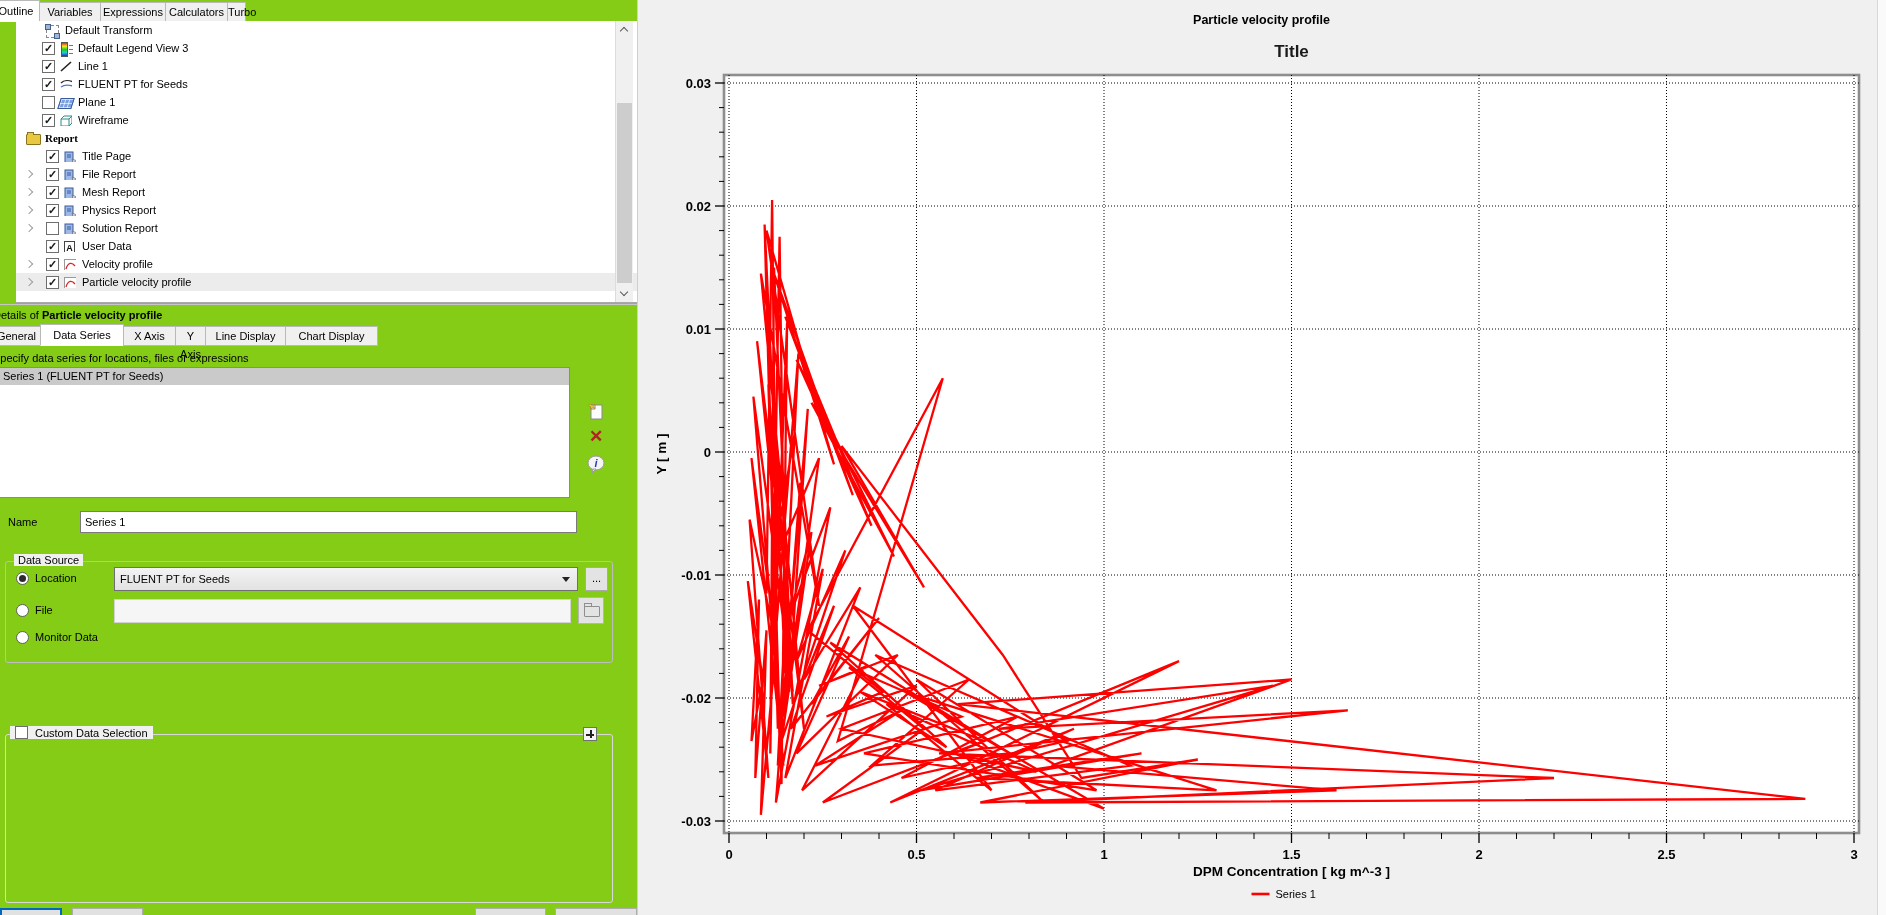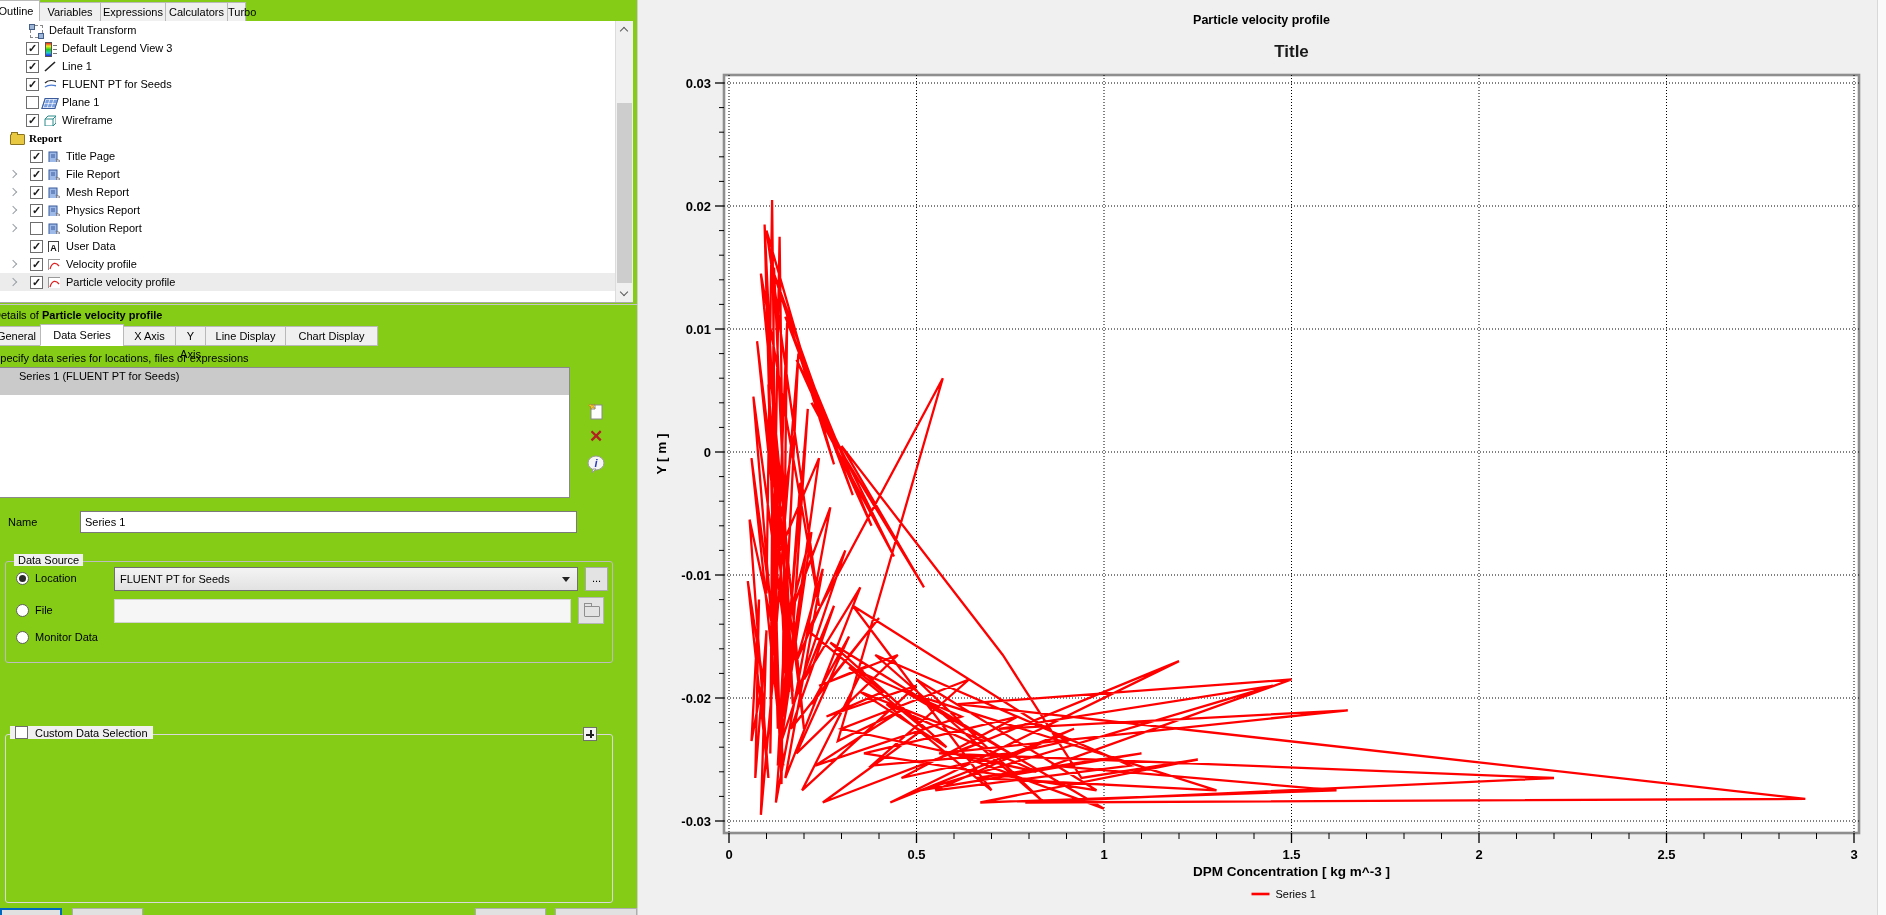--- a/index.html
+++ b/index.html
@@ -2,21 +2,21 @@
 <html><head>
 <meta charset="utf-8">
 <style>
   html,body{margin:0;padding:0;background:#f0f0f0;font-family:"Liberation Sans",sans-serif;}
   #app{position:relative;width:1886px;height:915px;overflow:hidden;background:#f0f0f0;}
   
   #left-panel{position:absolute;left:0;top:0;width:637px;height:915px;background:#84cc16;}
   #top-tabs{position:absolute;left:-8px;top:0;height:22px;display:flex;align-items:flex-end;font-size:11px;}
   .tab{box-sizing:border-box;height:20px;line-height:18px;text-align:center;background:#f0f0f0;border:1px solid #b9b9b9;border-bottom:1px solid #b9b9b9;margin-right:-1px;color:#000;}
   .tab.active{background:#fff;height:22px;line-height:20px;border-bottom:1px solid #fff;}
-  #tree-wrap{position:absolute;left:0;top:21px;width:633px;height:281px;background:#fff;border-bottom:1px solid #a9a9a9;overflow:hidden;}
+  #tree-wrap{position:absolute;left:16px;top:21px;width:633px;height:281px;background:#fff;border-bottom:1px solid #a9a9a9;overflow:hidden;}
   .trow{position:relative;height:18px;line-height:18px;font-size:11px;white-space:nowrap;display:flex;align-items:center;}
   .trow.selected{background:#ececec;}
   .trow .lbl{margin-left:5px;}
   .trow.bold .lbl{font-weight:bold;}
   .chev{position:absolute;left:10px;top:6px;width:5px;height:5px;border-top:1.6px solid #9aa0a6;border-right:1.6px solid #9aa0a6;transform:rotate(45deg);}
   .cbx{box-sizing:border-box;width:13px;height:13px;border:1px solid #6e6e6e;background:#fff;font-size:11px;line-height:11px;text-align:center;color:#1a1a1a;font-weight:bold;flex:0 0 13px;}
   .ticon{width:14px;height:13px;margin-left:4px;flex:0 0 14px;position:relative;}
   .d1{padding-left:26px;} .d0{padding-left:6px;font-family:Liberation Serif, serif;} .d2{padding-left:30px;}
   
   #vscroll{position:absolute;right:4px;top:21px;width:17px;height:281px;background:#f0f0f0;border-left:1px solid #dcdcdc;}
@@ -24,21 +24,21 @@
   .sarrow{position:absolute;left:5px;width:5px;height:5px;border-top:1.6px solid #5a5a5a;border-right:1.6px solid #5a5a5a;}
   #sb-up .sarrow{top:7px;transform:rotate(-45deg);}
   #sb-dn .sarrow{top:4px;transform:rotate(135deg);}
   #sb-thumb{position:absolute;left:1px;top:82px;width:15px;height:180px;background:#cdcdcd;}
   
   #details-header{position:absolute;left:0;top:304px;width:637px;height:20px;font-size:11px;line-height:20px;border-top:1px solid #c6c6c6;}
   #details-header .inner{margin-left:-7px;}
   #detail-tabs{position:absolute;left:-8px;top:325px;height:21px;display:flex;align-items:flex-end;font-size:11px;}
   #hint{position:absolute;left:-7px;top:352px;font-size:11px;}
   #series-listbox{position:absolute;left:-2px;top:367px;width:572px;height:131px;background:#fff;border:1px solid #8a8a8a;box-sizing:border-box;}
-  .list-row{height:27px;line-height:17px;font-size:11px;padding-left:20px;background:#cacaca;}
+  .list-row{height:17px;line-height:17px;font-size:11px;padding-left:4px;background:#cacaca;}
   #list-tools{position:absolute;left:586px;top:402px;width:24px;}
   .tool{width:20px;height:20px;margin-bottom:6px;position:relative;}
   .del-x{color:#b22222;font-size:17px;font-weight:bold;line-height:18px;text-align:center;}
   
   #name-label{position:absolute;left:8px;top:516px;font-size:11px;}
   #name-input{position:absolute;left:80px;top:511px;width:497px;height:22px;box-sizing:border-box;border:1px solid #7a7a7a;background:#fff;font-size:11px;font-family:"Liberation Sans",sans-serif;padding:0 4px;}
   #ds-box{position:absolute;left:5px;top:561px;width:606px;height:100px;border:1px solid #bdbdbd;border-radius:3px;}
   #ds-label{position:absolute;left:14px;top:554px;background:#f0f0f0;padding:0 4px;font-size:11px;}
   .radio-row{position:absolute;display:flex;font-size:11px;}
   .rad{box-sizing:border-box;width:13px;height:13px;border:1px solid #5f5f5f;border-radius:50%;background:#fff;margin-right:6px;position:relative;}

